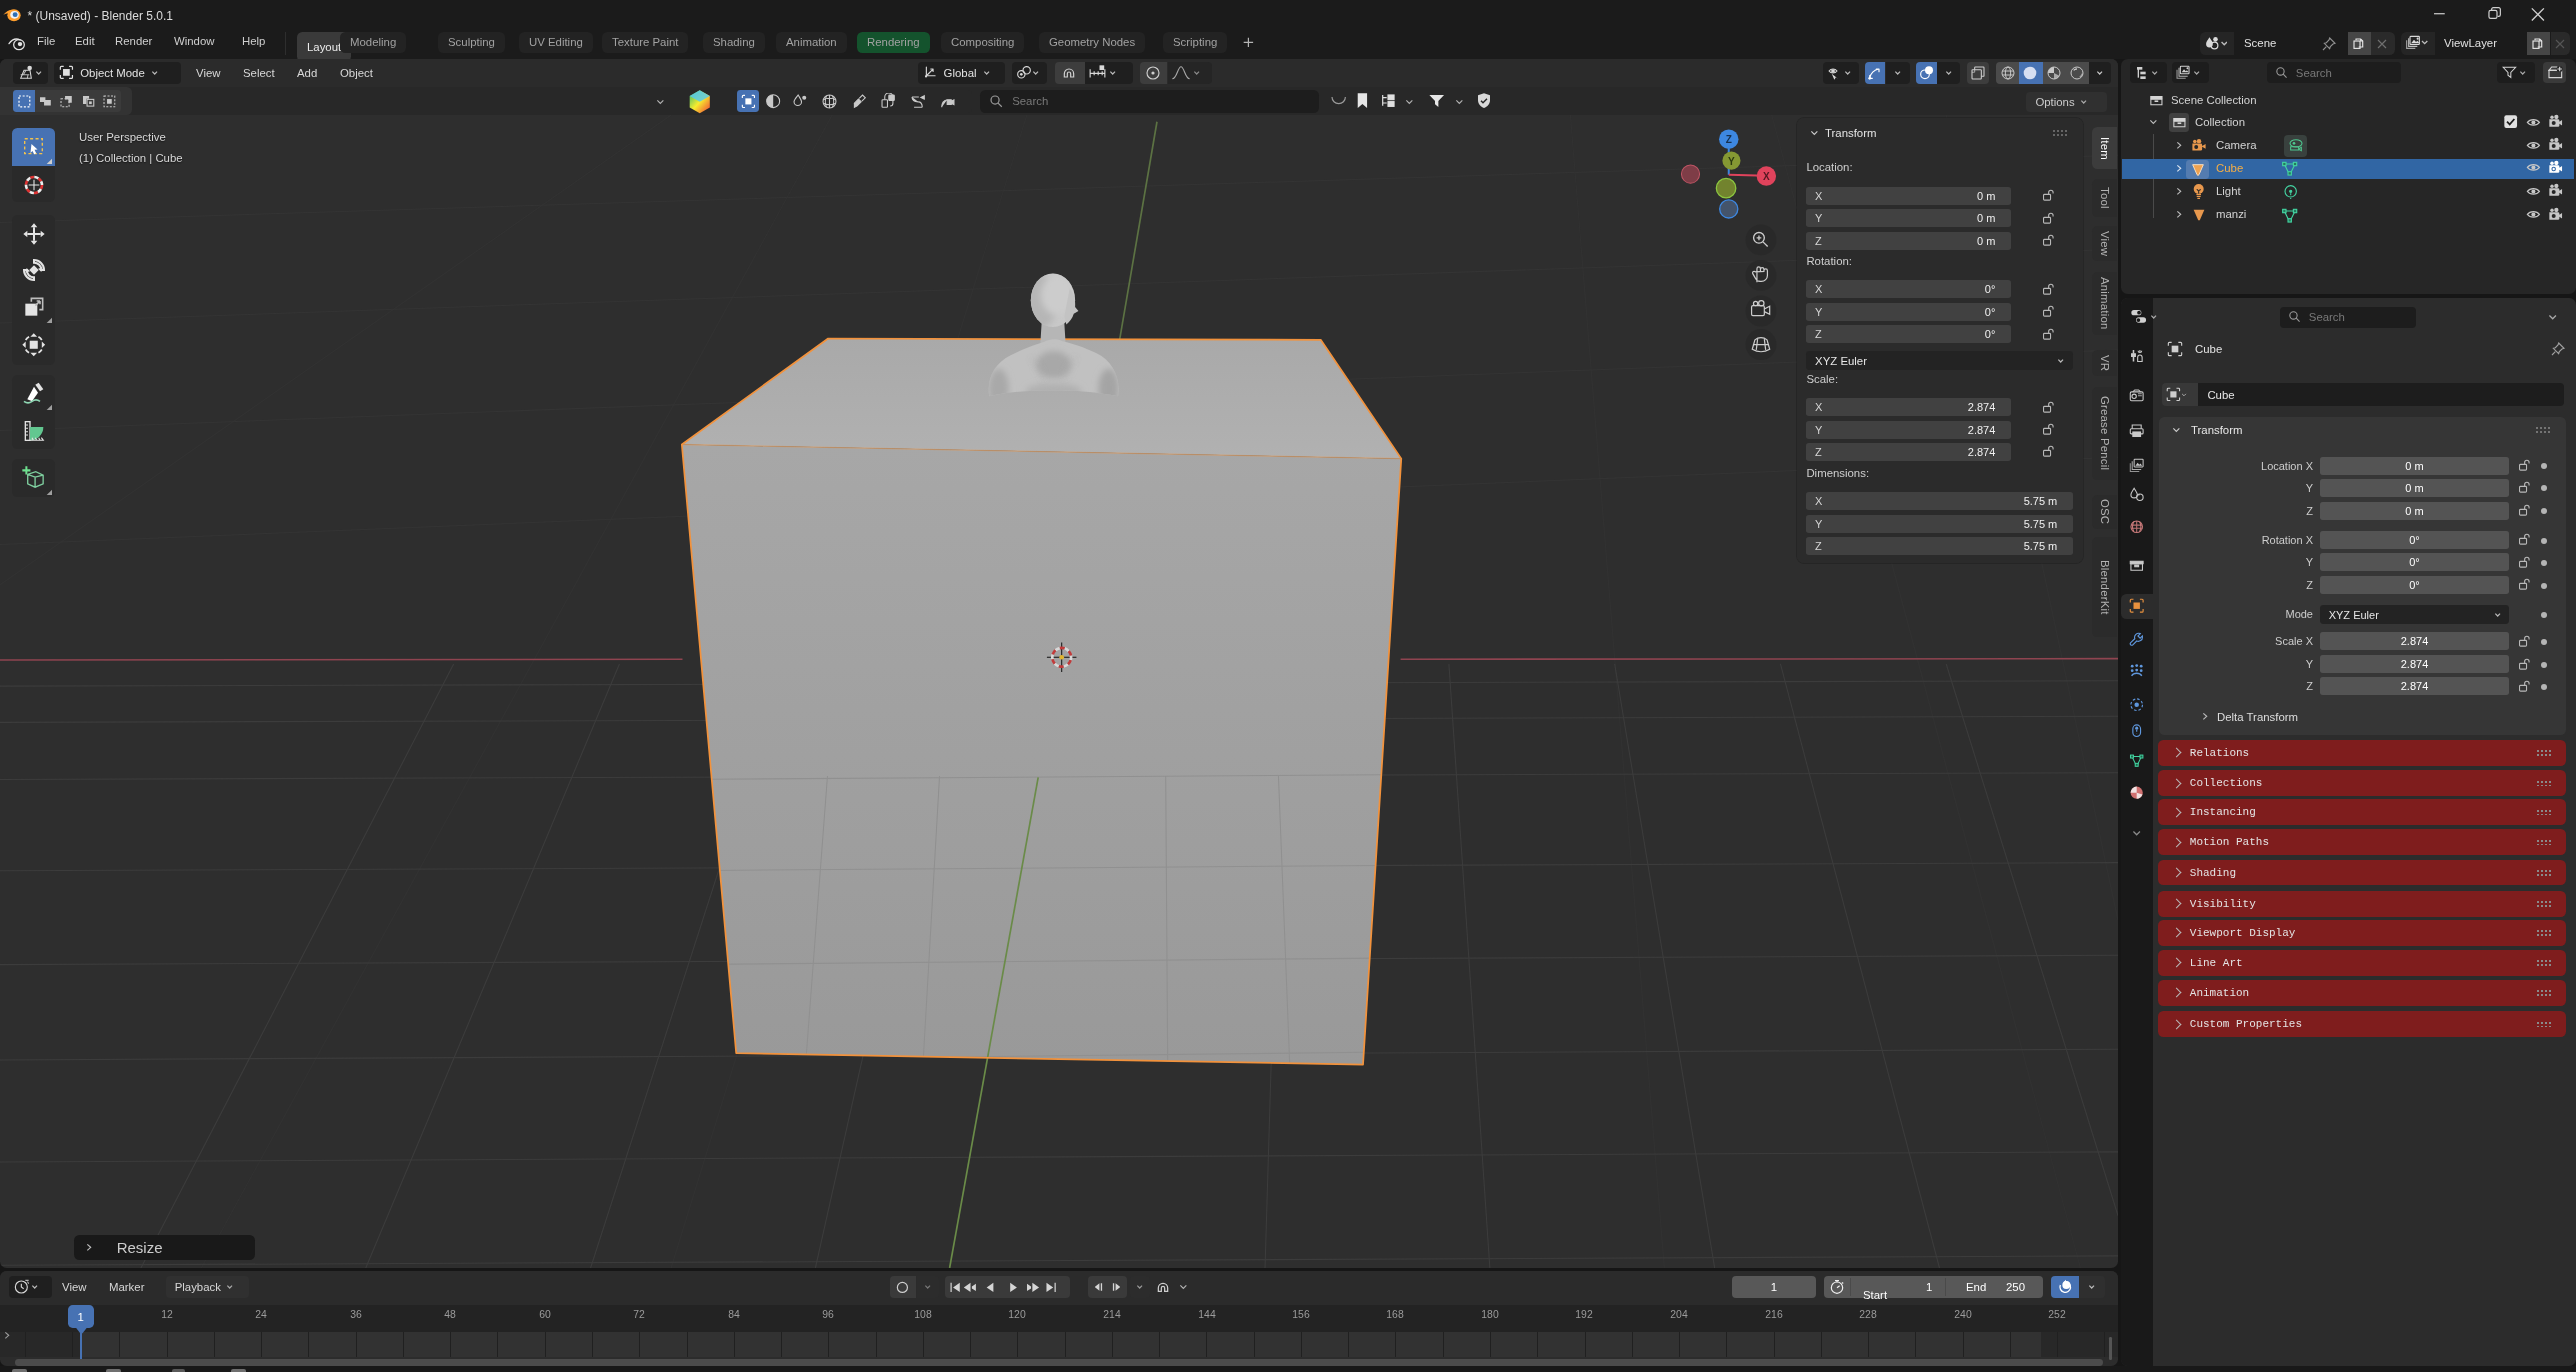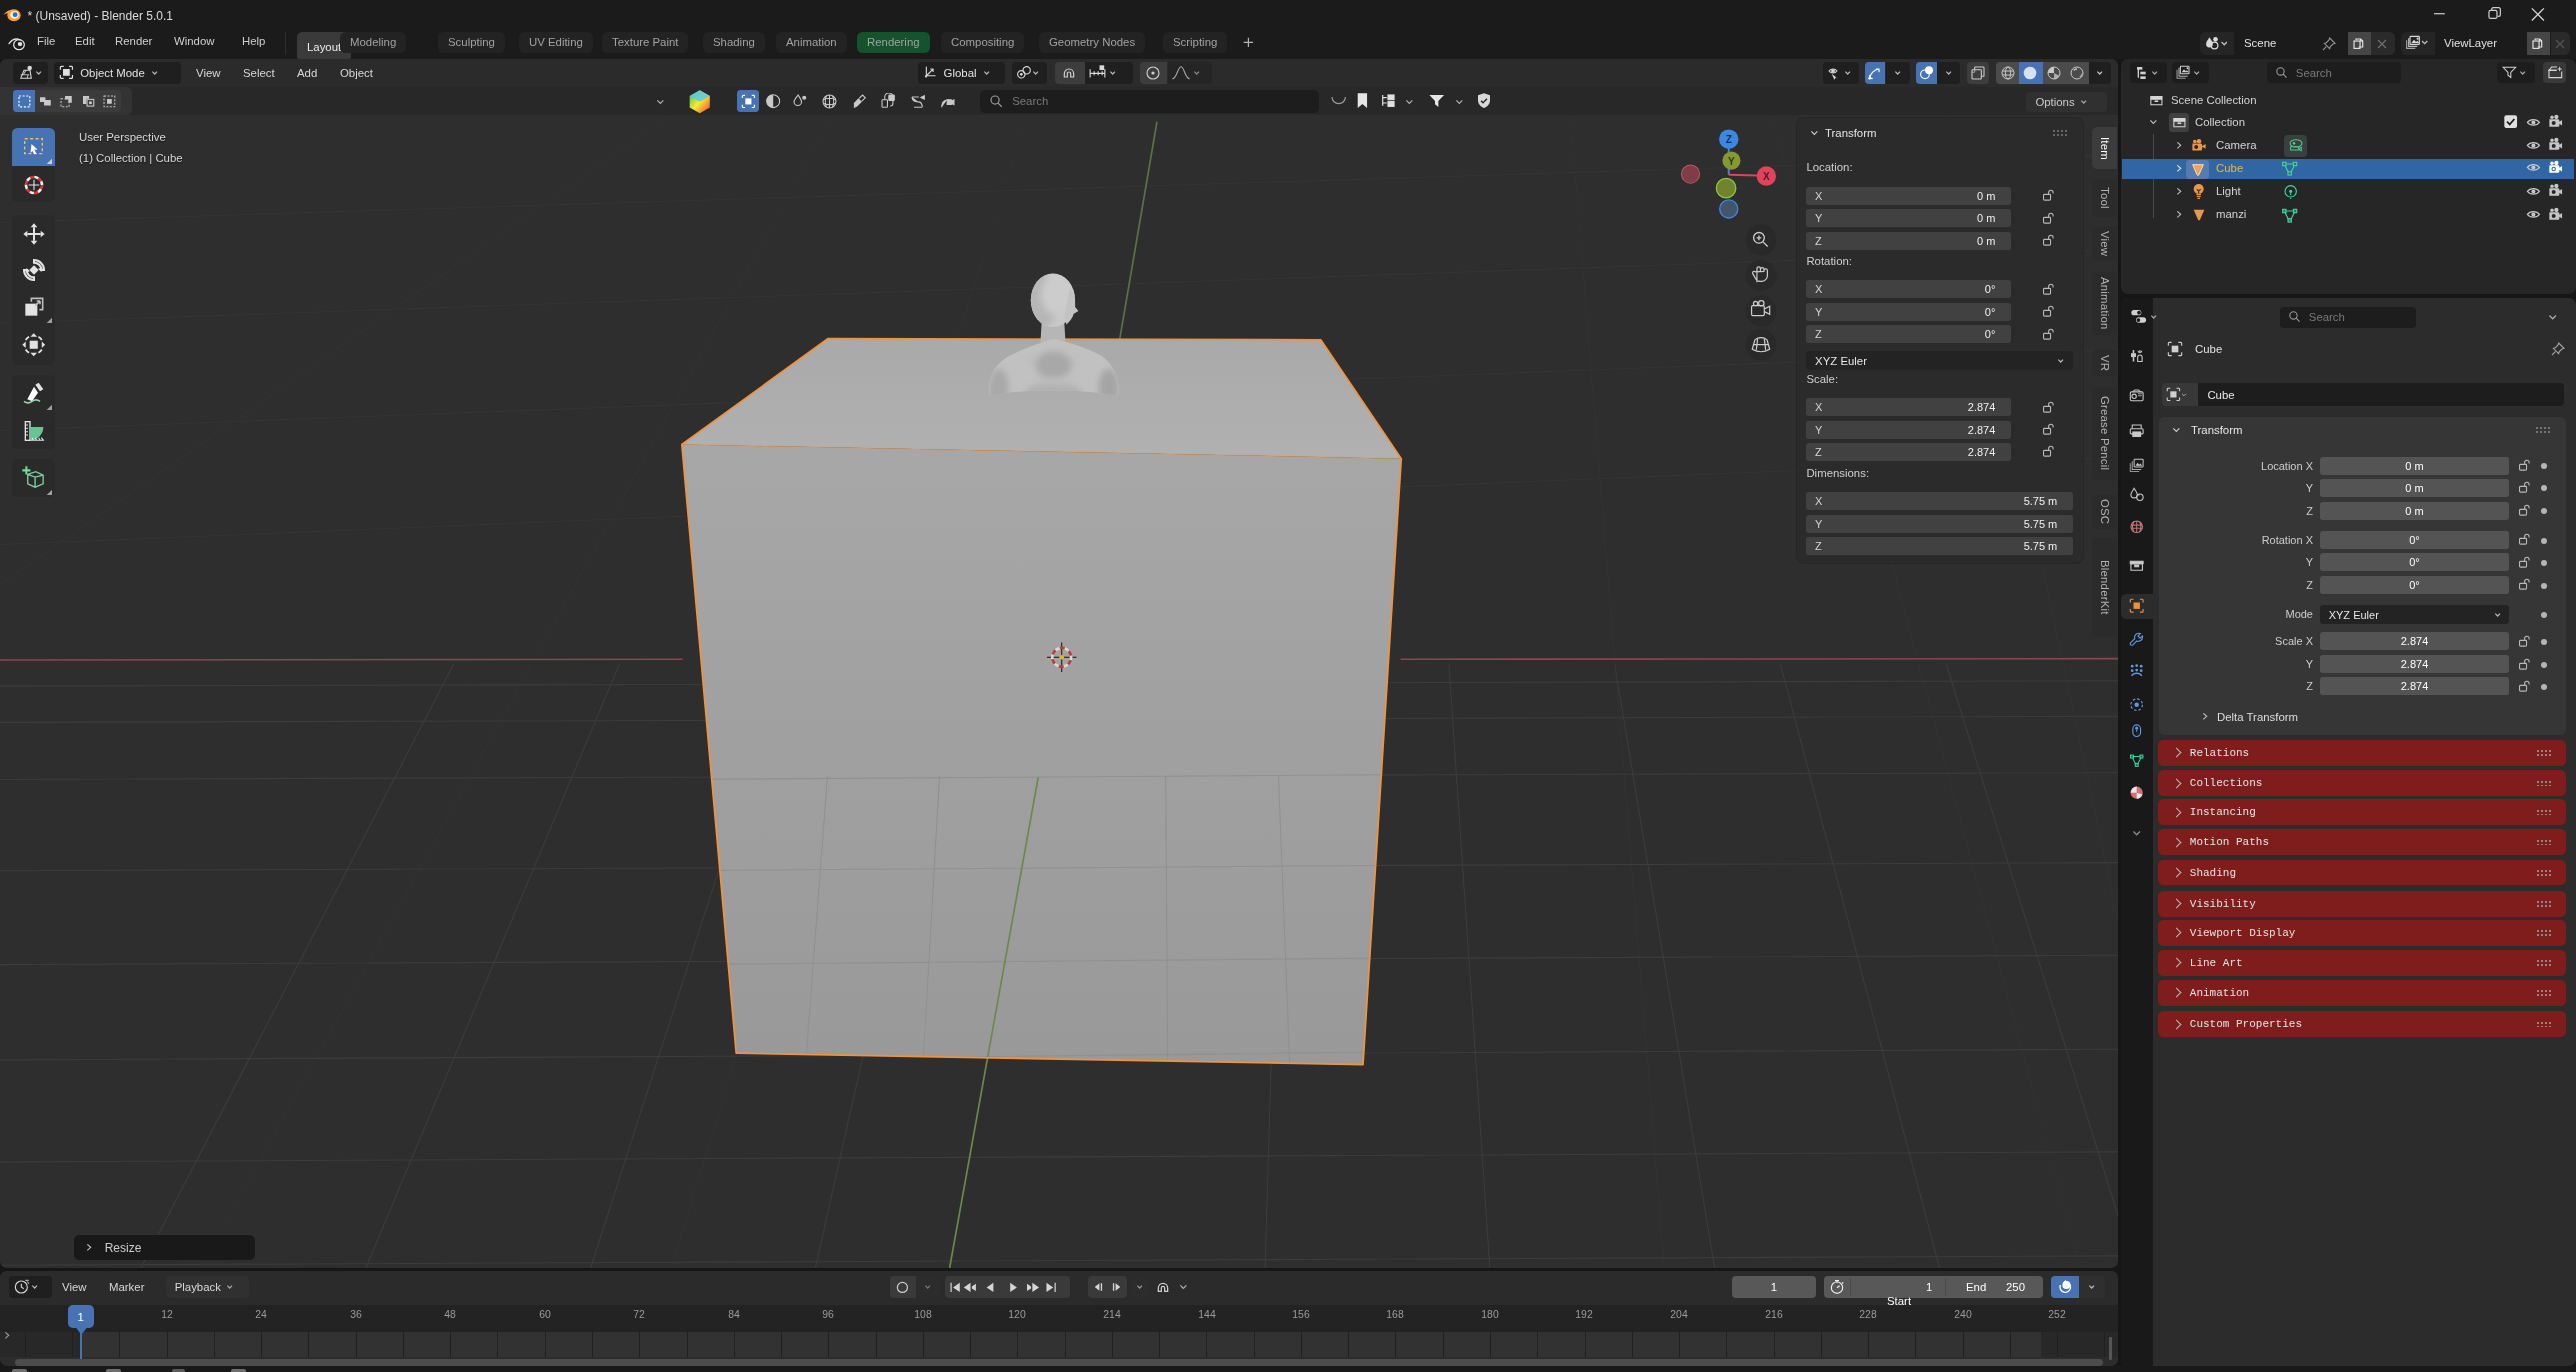--- a/index.html
+++ b/index.html
@@ -582,21 +582,21 @@
         </g>
       </g>
     </svg>
     <div class="txt" style="left:79px;top:17px;font-size:11.4px;color:#d8d8d8;text-shadow:0 0.7px 1.3px rgba(0,0,0,.6);">User Perspective</div>
     <div class="txt" style="left:79px;top:38px;font-size:11.4px;color:#d8d8d8;text-shadow:0 0.7px 1.3px rgba(0,0,0,.6);">(1) Collection | Cube</div>
 
     <div class="abs vc" style="left:74px;top:1120px;width:181px;height:25px;background:#191919;border-radius:5.4px;">
       <svg style="margin-left:10.7px;" width="8" height="8.7" viewBox="0 0 12 13" fill="none" stroke="#bcbcbc" stroke-width="1.8">
             <path d="M3.5 2 l5 4.5 l-5 4.5"></path>
           </svg>
-      <div style="margin-left:12px;color:#cdcdcd;font-size:12px;">Resize</div>
+      <div style="margin-left:24px;color:#cdcdcd;font-size:15px;">Resize</div>
     </div>
   </div>
 
   <div class="abs" id="vp-toolbar" style="left:12px;top:69px;width:43px;">
     <div class="abs" style="left:0;top:0;width:43px;height:74px;background:#2a2a2a;border-radius:5.4px;"></div>
     <div class="abs" style="left:0;top:87px;width:43px;height:150px;background:#2a2a2a;border-radius:5.4px;"></div>
     <div class="abs" style="left:0;top:247px;width:43px;height:74px;background:#2a2a2a;border-radius:5.4px;"></div>
     <div class="abs" style="left:0;top:331px;width:43px;height:38px;background:#2a2a2a;border-radius:5.4px;"></div>
     <div class="abs ctr" style="left:0;top:0;width:43px;height:38px;background:#4772b3;border-radius:5.4px 5.4px 0 0;">
       <svg width="23" height="23" viewBox="0 0 34 34">
@@ -1300,21 +1300,21 @@
       </svg>
 
   <div class="abs ctr" style="left:1732px;top:5.4px;width:84px;height:21.5px;background:#585858;border-radius:4px;color:#fff;font-size:11.4px;">1</div>
   <div class="abs" style="left:1824px;top:5.4px;width:219px;height:21.5px;background:#585858;border-radius:4px;">
     <svg class="abs" style="left:5.4px;top:2.7px;" width="16" height="16" viewBox="0 0 24 24" fill="none" stroke="#efefef" stroke-width="1.8">
       <circle cx="12" cy="13" r="8.5"></circle>
           <path d="M12 13 l4 -3 M12 5 v-2.5 M9 2.5 h6"></path>
           <path d="M19.5 5 l1.8 1.8"></path>
     </svg>
     <div class="abs" style="left:25.5px;top:2px;width:1px;height:17.4px;background:#4a4a4a;"></div>
-    <div class="txt" style="left:39px;top:20px;color:#fff;margin-left:24px;">Start</div>
+    <div class="txt" style="left:39px;top:14px;color:#fff;">Start</div>
     <div class="txt" style="left:102px;top:5.4px;color:#fff;">1</div>
     <div class="abs" style="left:121px;top:2px;width:1px;height:17.4px;background:#4a4a4a;"></div>
     <div class="txt" style="left:142px;top:5.4px;color:#fff;">End</div>
     <div class="txt" style="left:182px;top:5.4px;color:#fff;">250</div>
   </div>
   <div class="abs ctr" style="left:2051px;top:5.4px;width:27.5px;height:21.5px;background:#4772b3;border-radius:4px 0 0 4px;">
     <svg width="16" height="16" viewBox="0 0 24 24">
       <circle cx="14" cy="9" r="6" fill="#fff"></circle>
       <path d="M5 9 a 8 8 0 1 0 8 -5" fill="none" stroke="#fff" stroke-width="2"></path>
       <path d="M13 1 l1 4 l-4 0 Z" fill="#fff"></path>

